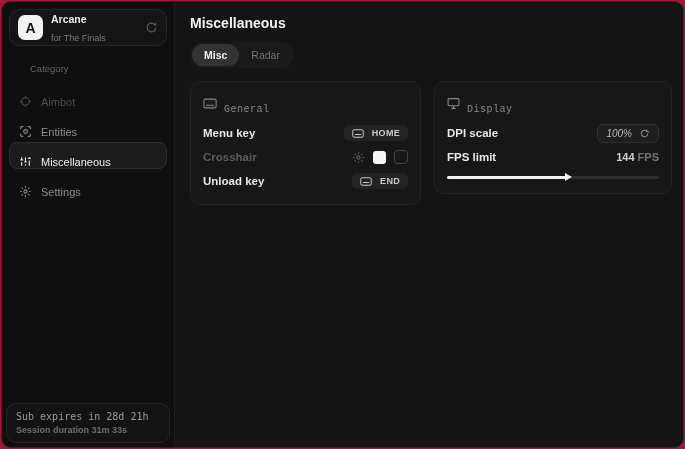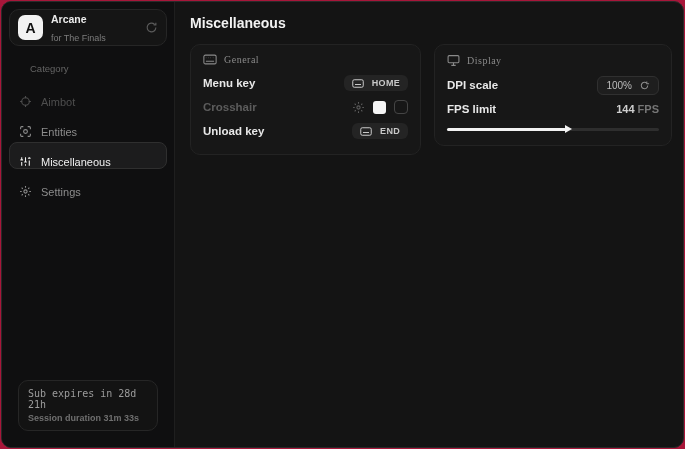--- a/index.html
+++ b/index.html
@@ -56,21 +56,21 @@
   .nav-item .nicon { display:flex; width:14px; justify-content:center; }
   .nav-dim    { color:#4e4e4e; }
   .nav-normal { color:#8d8d8d; }
   .nav-active {
     color:#f0f0f0;
     background:#1c1c1d;
     border-color:#2f2f2f;
   }
   .side-spacer { flex:1; }
   .footer-card {
-    margin:16px; padding:7px 9px;
+    margin:4px; padding:7px 9px;
     border:1px solid #262626; border-radius:10px;
     background:#131313;
     display:flex; flex-direction:column; gap:3px;
   }
   .footer-line1 {
     font-family:"DejaVu Sans Mono", monospace;
     color:#9c9c9c; font-size:10px;
   }
   .footer-line2 { color:#6f6f6f; font-size:9px; font-weight:bold; }
   
@@ -93,22 +93,22 @@
     border-radius:10px;
     padding:9px 12px 11px;
   }
   .card-general { width:231px; }
   .card-display { width:238px; }
   .card-head {
     display:flex; align-items:center; gap:7px;
     color:#8a8a8a; margin-bottom:6px;
   }
   .card-head .chname {
-    font-family:Liberation Serif, serif;
-    font-size:10px; letter-spacing:0.5px;
+    font-family:Liberation Mono, monospace;
+    font-size:10px; letter-spacing:0.5px;margin-top:13px;
   }
   .row {
     display:flex; align-items:center; justify-content:space-between;
     height:24px;
   }
   .row-label { color:#e8e8e8; font-size:11.5px; font-weight:bold; }
   .row-label.dim { color:#5c5c5c; }
   .keychip {
     display:inline-flex; align-items:center; gap:8px;
     background:#242424; border-radius:6px;
@@ -120,21 +120,21 @@
   .swatch {
     width:13px; height:13px; border-radius:3px; background:#f5f5f5;
   }
   .checkbox {
     width:14px; height:14px; border-radius:4px;
     border:1.5px solid #454545; background:transparent;
   }
   .stepper-chip {
     display:inline-flex; align-items:center; gap:7px;
     background:#1e1e1e; border:1px solid #303030; border-radius:6px;
-    padding:3px 8px; color:#bcbcbc; font-size:10px;
+    padding:3px 8px; color:#bcbcbc; font-size:10px;font-style:italic;
   }
   .stepper-icon { color:#8d8d8d; display:flex; }
   .fps-value { font-size:11px; }
   .fps-num { color:#cfcfcf; font-weight:bold; }
   .fps-unit { color:#757575; font-weight:bold; }
   .slider { position:relative; height:10px; margin-top:3px; }
   .slider-track {
     position:absolute; top:4px; left:0; right:0; height:3px;
     background:#2e2e2e; border-radius:2px;
   }
@@ -223,20 +223,24 @@
       <span class="footer-line1">Sub expires in 28d 21h</span>
       <span class="footer-line2">Session duration 31m 33s</span>
     </div>
 
   </aside>
 
   <main class="main">
 
     <h1 class="page-title">Miscellaneous</h1>
 
+    <div class="tabs">
+      <div class="tab active">Misc</div>
+      <div class="tab">Radar</div>
+    </div>
 
     <div class="cards">
 
       <section class="card card-general">
         <div class="card-head">
           <span>
             <svg width="14" height="11" viewBox="0 0 24 18" fill="none" stroke="currentColor" stroke-width="1.8">
               <rect x="1.5" y="1.5" width="21" height="15" rx="2.5"></rect>
               <path d="M5 6h.5M9 6h.5M13 6h.5M17 6h.5M5 12h14" stroke-width="2"></path>
             </svg>

